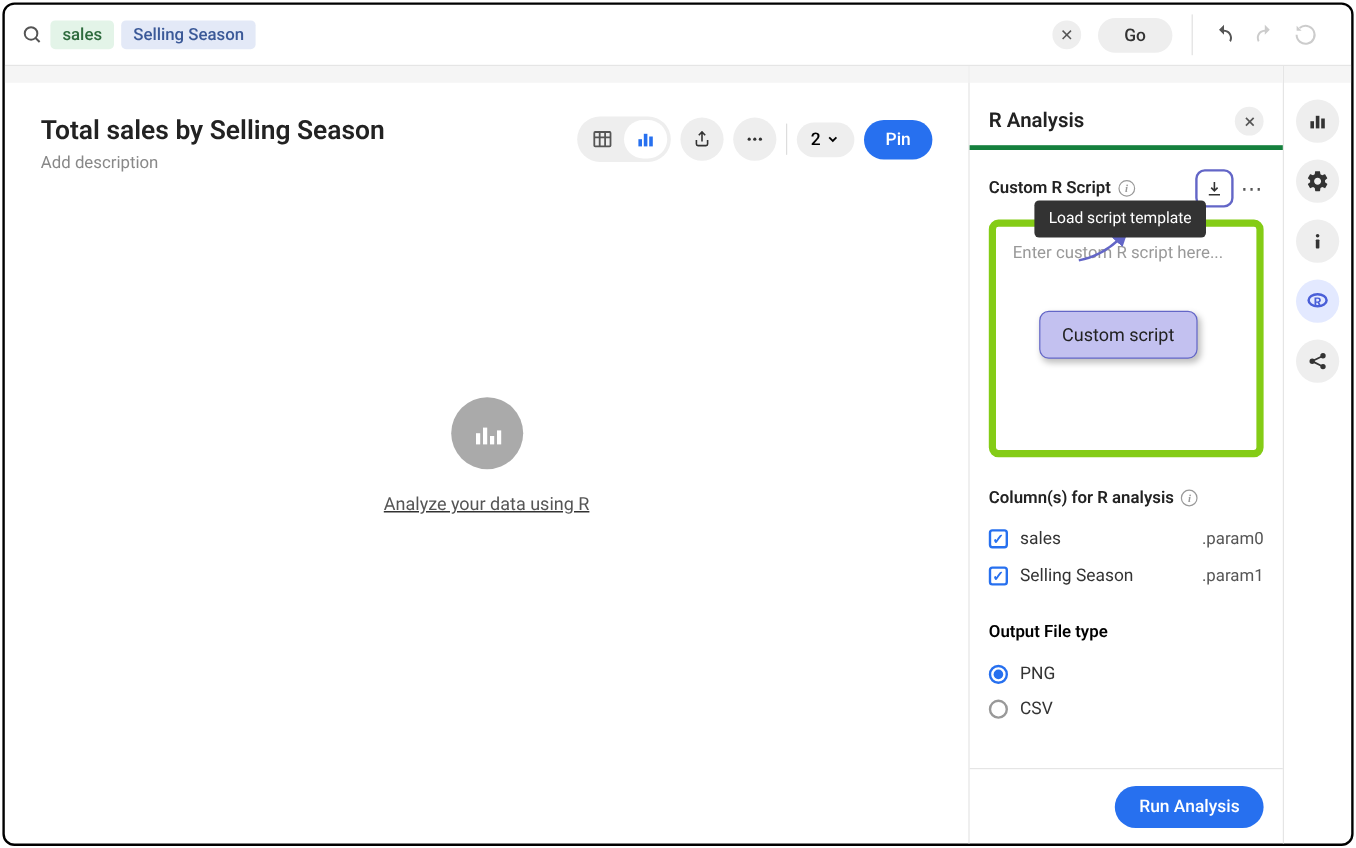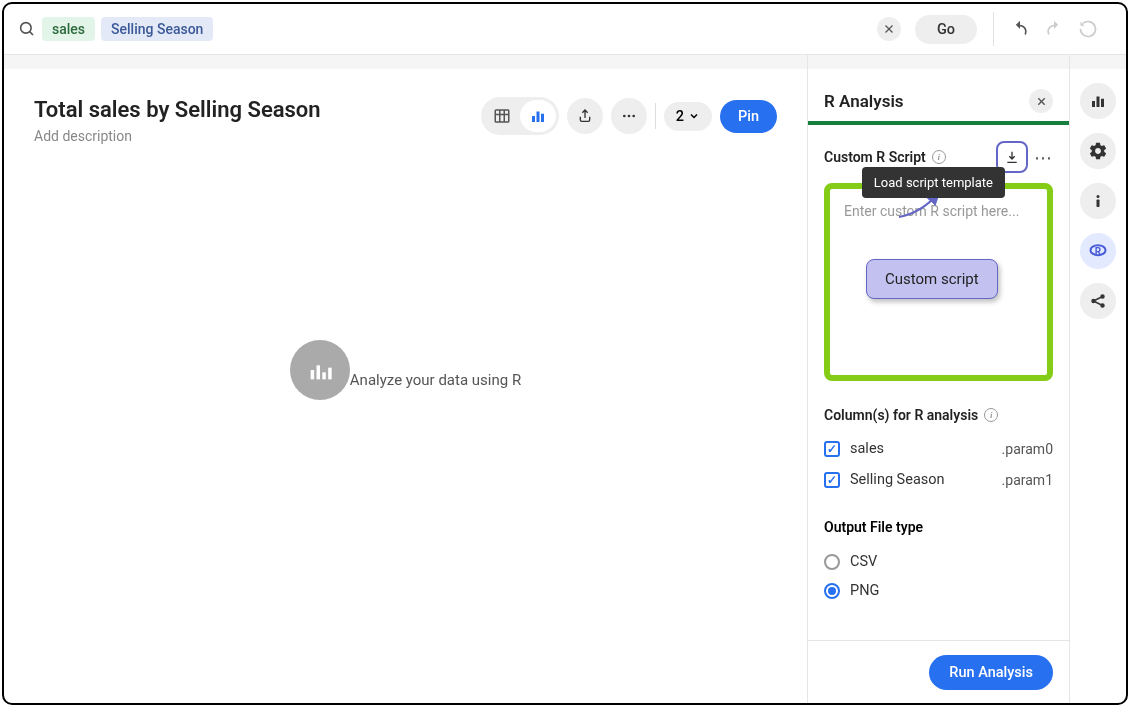--- a/index.html
+++ b/index.html
@@ -34,21 +34,21 @@
     .header-controls { display: flex; align-items: center; gap: 8px; }
     .pill-group { display: flex; background: #eee; border-radius: 20px; padding: 3px; }
     .pill-item { width: 36px; height: 32px; border-radius: 18px; display: flex; align-items: center; justify-content: center; cursor: pointer; color: #555; }
     .pill-item.active { background: #fff; color: #2770ef; }
     .round-btn { width: 36px; height: 36px; border-radius: 50%; background: #eee; display: flex; align-items: center; justify-content: center; cursor: pointer; color: #333; }
     .count-pill { display: flex; align-items: center; background: #eee; border-radius: 20px; padding: 6px 12px; gap: 4px; font-size: 14.5px; font-weight: 500; cursor: pointer; }
     .pin-btn { padding: 8px 18px; border-radius: 20px; background: #2770ef; color: #fff; border: none; font-size: 14.5px; font-weight: 500; cursor: pointer; }
     .sep-line { width: 1px; height: 26px; background: #ddd; }
     
     
-    .empty-state { flex: 1; display: flex; flex-direction: row; align-items: center; justify-content: center; margin-top: -60px; }
+    .empty-state { flex: 1; display: flex; flex-direction: column; align-items: center; justify-content: center; margin-top: -60px; text-decoration: underline; }
     .empty-icon { width: 60px; height: 60px; border-radius: 50%; background: #aaa; display: flex; align-items: center; justify-content: center; margin-bottom: 20px; }
     .empty-text { font-size: 15px; color: #555; }
     
     
     .right-panel { width: 262px; display: flex; flex-direction: column; border-right: 1px solid #e5e5e5; position: relative; }
     .right-panel::before { content: ''; position: absolute; top: 0; left: 0; right: 0; height: 14px; background: #f5f5f5; }
     .panel-header { display: flex; align-items: center; justify-content: space-between; padding: 20px 16px 8px 16px; margin-top: 14px; border-bottom: 4px solid #15803d; }
     .panel-title { font-size: 17px; font-weight: 600; color: #222; }
     .close-btn { width: 24px; height: 24px; border-radius: 50%; background: #eee; display: flex; align-items: center; justify-content: center; cursor: pointer; font-size: 14px; color: #555; }
     
@@ -261,26 +261,26 @@
           <div class="column-row">
             <span class="checkbox checked"></span>
             <span class="col-name">Selling Season</span>
             <span class="col-param">.param1</span>
           </div>
         </div>
 
         <div class="output-section">
           <div class="output-title">Output File type</div>
           <div class="radio-row">
+            <span class="radio selected"></span>
+            <span class="radio-label">PNG</span>
+          </div>
+          <div class="radio-row">
             <span class="radio"></span>
             <span class="radio-label">CSV</span>
-          </div>
-          <div class="radio-row">
-            <span class="radio selected"></span>
-            <span class="radio-label">PNG</span>
           </div>
         </div>
       </div>
 
       <div class="panel-footer">
         <button class="run-btn">Run Analysis</button>
       </div>
     </div>
 
     <div class="right-rail">

